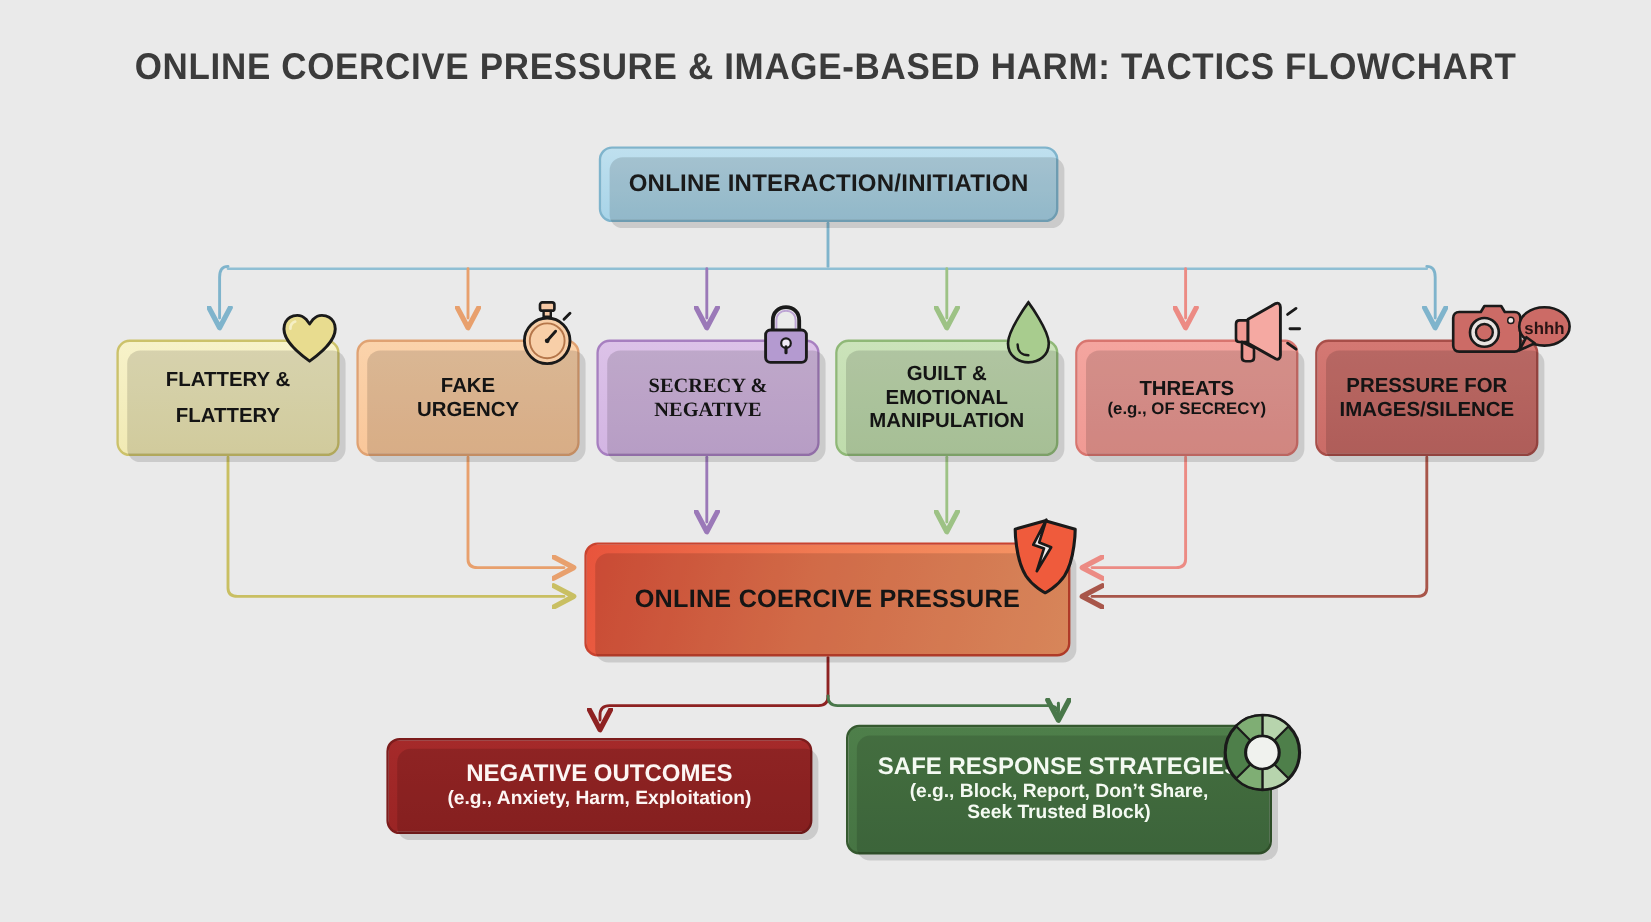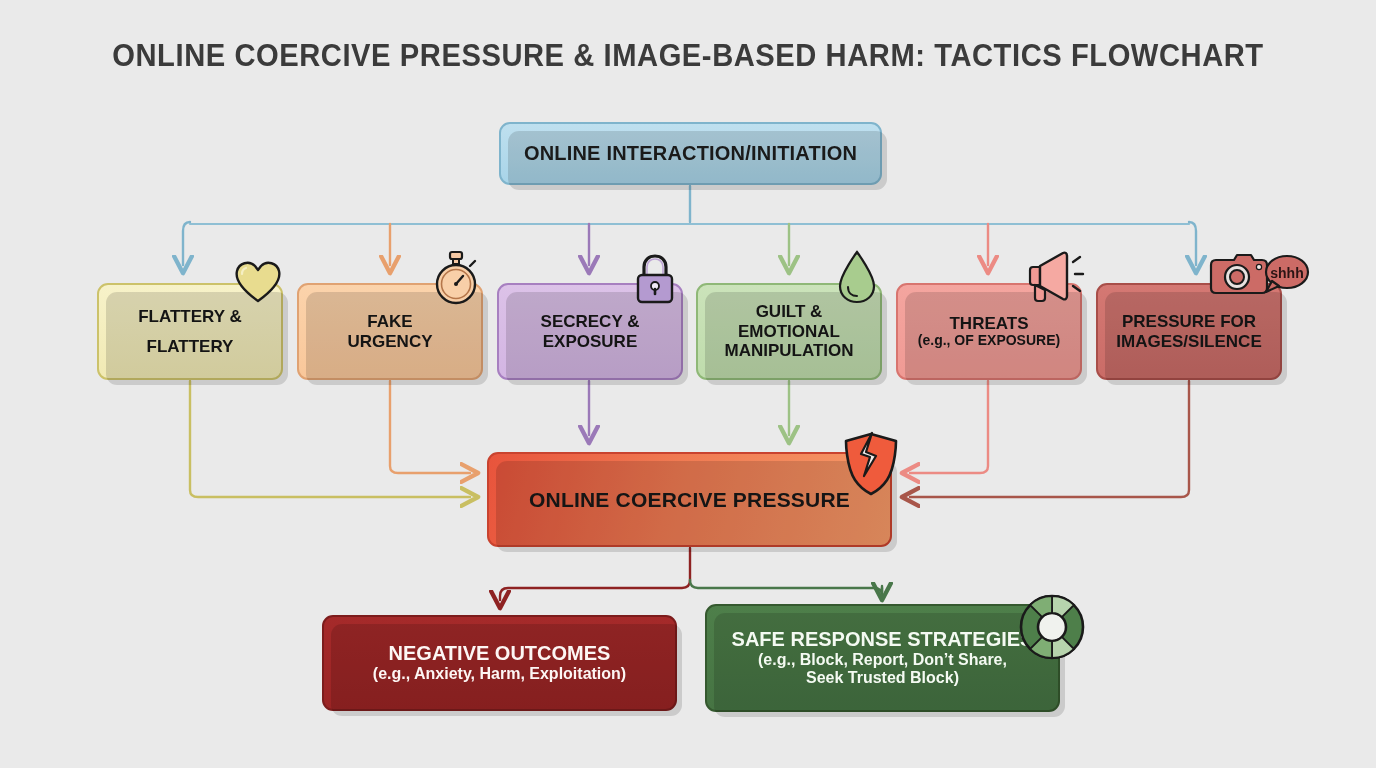--- a/index.html
+++ b/index.html
@@ -55,39 +55,39 @@
   }
 
   
   .tactic {
     top: 283px; width: 186px; height: 97px;
     font-size: 17px; font-weight: 700; color: #141414;
     padding: 0 7px;
   }
   #tactic-0 { left: 97px;  background: linear-gradient(180deg,#f7f2c9 0%,#f1eab4 100%); border: 2px solid #ccc26a; gap: 10px; }
   #tactic-1 { left: 297px; background: linear-gradient(180deg,#fbd3ab 0%,#f9c79a 100%); border: 2px solid #e0a272; text-align: center; }
-  #tactic-2 { left: 497px; background: linear-gradient(180deg,#dcc2e8 0%,#d3b5e3 100%); border: 2px solid #a77fc0; }
+  #tactic-2 { left: 497px; background: linear-gradient(180deg,#dcc2e8 0%,#d3b5e3 100%); border: 2px solid #a77fc0; font-family: Liberation Serif, serif; }
   #tactic-3 { left: 696px; background: linear-gradient(180deg,#cbe3ba 0%,#bfdcac 100%); border: 2px solid #8fb877; }
   #tactic-4 { left: 896px; background: linear-gradient(180deg,#f4a59f 0%,#f09a94 100%); border: 2px solid #d8756f; }
   #tactic-5 { left: 1096px; background: linear-gradient(180deg,#d47873 0%,#ca6c67 100%); border: 2px solid #a84e49; }
   #tactic-4 .sub { font-size: 14px; font-weight: 600; }
 
   
   #central-node {
     left: 487px; top: 452px; width: 405px; height: 95px;
     background: linear-gradient(105deg,#e8543c 0%,#f07a52 45%,#f79a68 100%);
     border: 2px solid #c9432f;
     color: #151515; font-size: 21px; font-weight: 700;
     letter-spacing: 0.2px;
     text-align: center;
   }
 
   
   #outcome-negative {
-    left: 322px; top: 615px; width: 355px; height: 96px;
+    left: 322px; top: 615px; width: 355px; height: 80px;
     background: linear-gradient(180deg,#a52a2a 0%,#9a2424 100%);
     border: 2px solid #7c1c1c;
     color: #fdf6f4; font-size: 20px; font-weight: 700;
   }
   #outcome-safe {
     left: 705px; top: 604px; width: 355px; height: 108px;
     background: linear-gradient(180deg,#4e7f4a 0%,#467443 100%);
     border: 2px solid #35592f;
     color: #f4faf2; font-size: 20px; font-weight: 700;
   }
@@ -179,32 +179,32 @@
     <span class="ln">FLATTERY</span>
   </div>
 
   <div class="node tactic" id="tactic-1">
     <span class="ln">FAKE</span>
     <span class="ln">URGENCY</span>
   </div>
 
   <div class="node tactic" id="tactic-2">
     <span class="ln">SECRECY &amp;</span>
-    <span class="ln">EXPOSURE</span>
+    <span class="ln">NEGATIVE</span>
   </div>
 
   <div class="node tactic" id="tactic-3">
     <span class="ln">GUILT &amp;</span>
     <span class="ln">EMOTIONAL</span>
     <span class="ln">MANIPULATION</span>
   </div>
 
   <div class="node tactic" id="tactic-4">
     <span class="ln">THREATS</span>
-    <span class="ln sub">(e.g., OF EXPOSURE)</span>
+    <span class="ln sub">(e.g., OF SECRECY)</span>
   </div>
 
   <div class="node tactic" id="tactic-5">
     <span class="ln">PRESSURE FOR</span>
     <span class="ln">IMAGES/SILENCE</span>
   </div>
 
   <div class="node" id="central-node">
     <span class="ln">ONLINE COERCIVE PRESSURE</span>
   </div>

